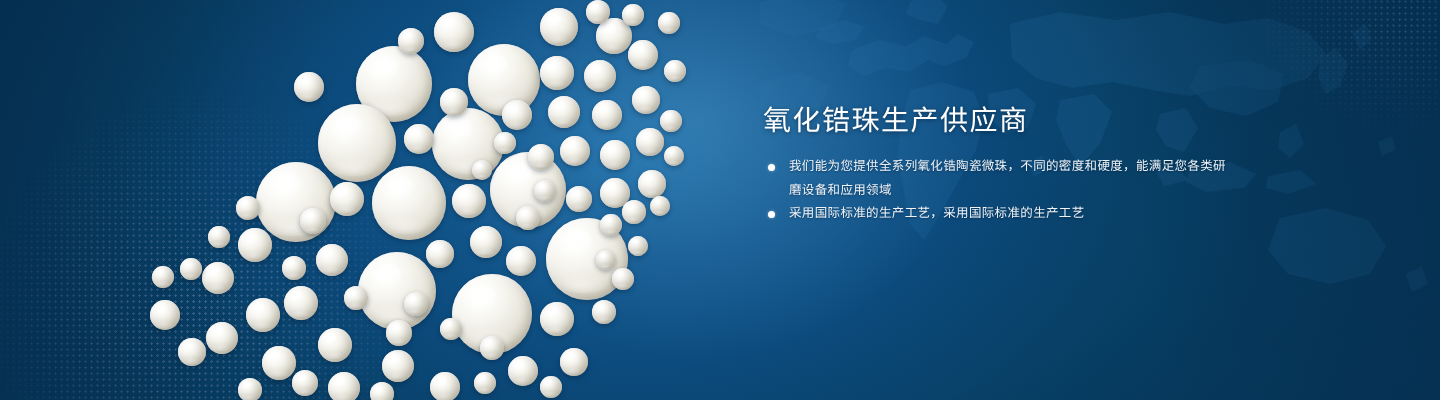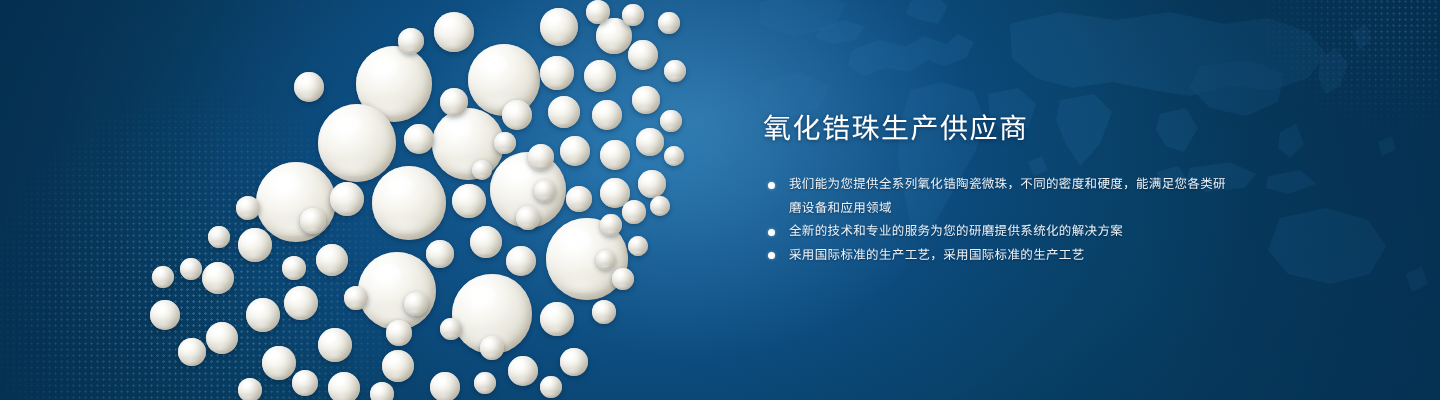--- a/index.html
+++ b/index.html
@@ -98,35 +98,35 @@
     left:14%; bottom:8%;
     width:62%; height:24%;
     border-radius:50%;
     background:radial-gradient(ellipse at 50% 60%,
        rgba(255,255,255,0.34) 0%, rgba(255,255,255,0) 75%);
   }
 
   
   .content{
     position:absolute;
-    left:763px; top:112px;
+    left:763px; top:104px;
     width:470px;
   }
   .headline{
     color:#ffffff;
     font-size:28px;
     line-height:34px;
     font-weight:400;
     letter-spacing:1.5px;
     text-shadow:0 1px 4px rgba(2,20,42,0.55);
     white-space:nowrap;
   }
   .bullets{
     list-style:none;
-    margin-top:27px;
+    margin-top:17px;
   }
   .bullet{
     position:relative;
     padding-left:26px;
     color:#eef3f8;
     font-size:12.5px;
     line-height:23.5px;
     letter-spacing:0.35px;
     text-shadow:0 1px 2px rgba(2,20,42,0.45);
   }
@@ -289,22 +289,18 @@
   <div class="content">
     <h1 class="headline">氧化锆珠生产供应商</h1>
 
     <ul class="bullets">
       <li class="bullet">
         <span class="dot"></span>
         <span>我们能为您提供全系列氧化锆陶瓷微珠，不同的密度和硬度，能满足您各类研磨设备和应用领域</span>
       </li>
       <li class="bullet">
         <span class="dot"></span>
-        <span>全新的技术和专业的服务为您的研磨提供系统化的解决方案</span>
-      </li>
-      <li class="bullet">
-        <span class="dot"></span>
         <span>采用国际标准的生产工艺，采用国际标准的生产工艺</span>
       </li>
     </ul>
   </div>
 
 </div>
 
 </body></html>

